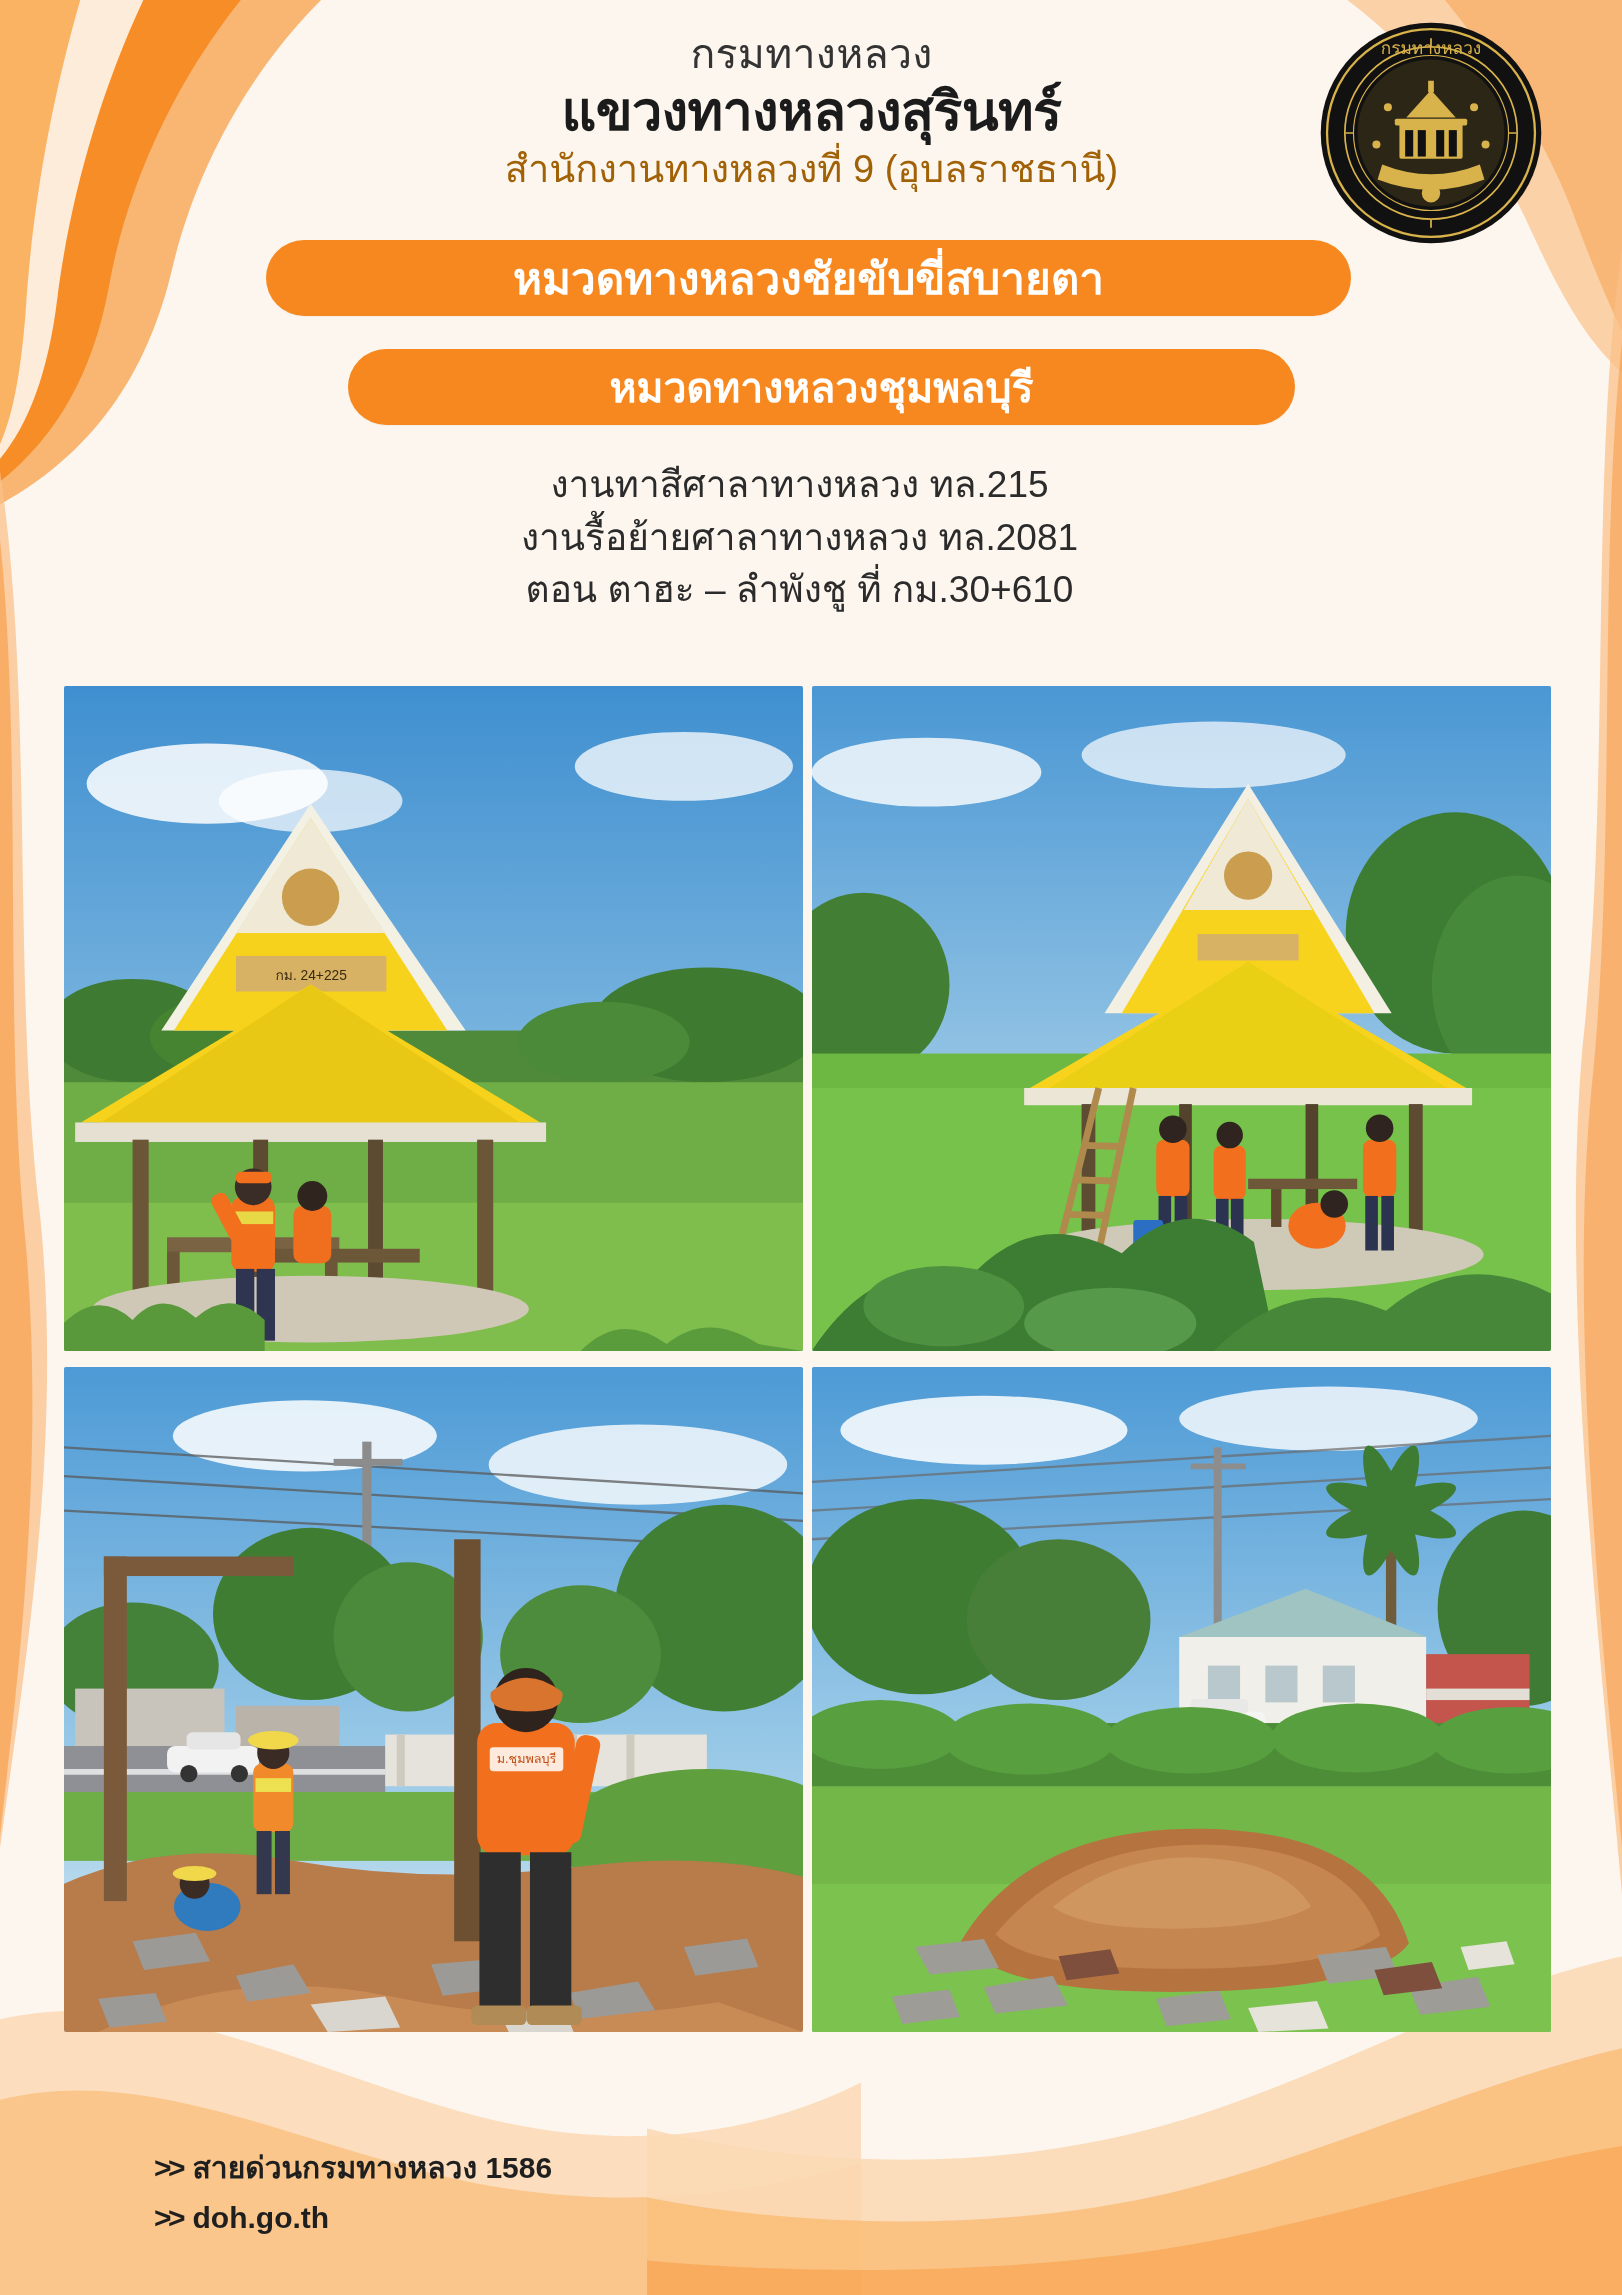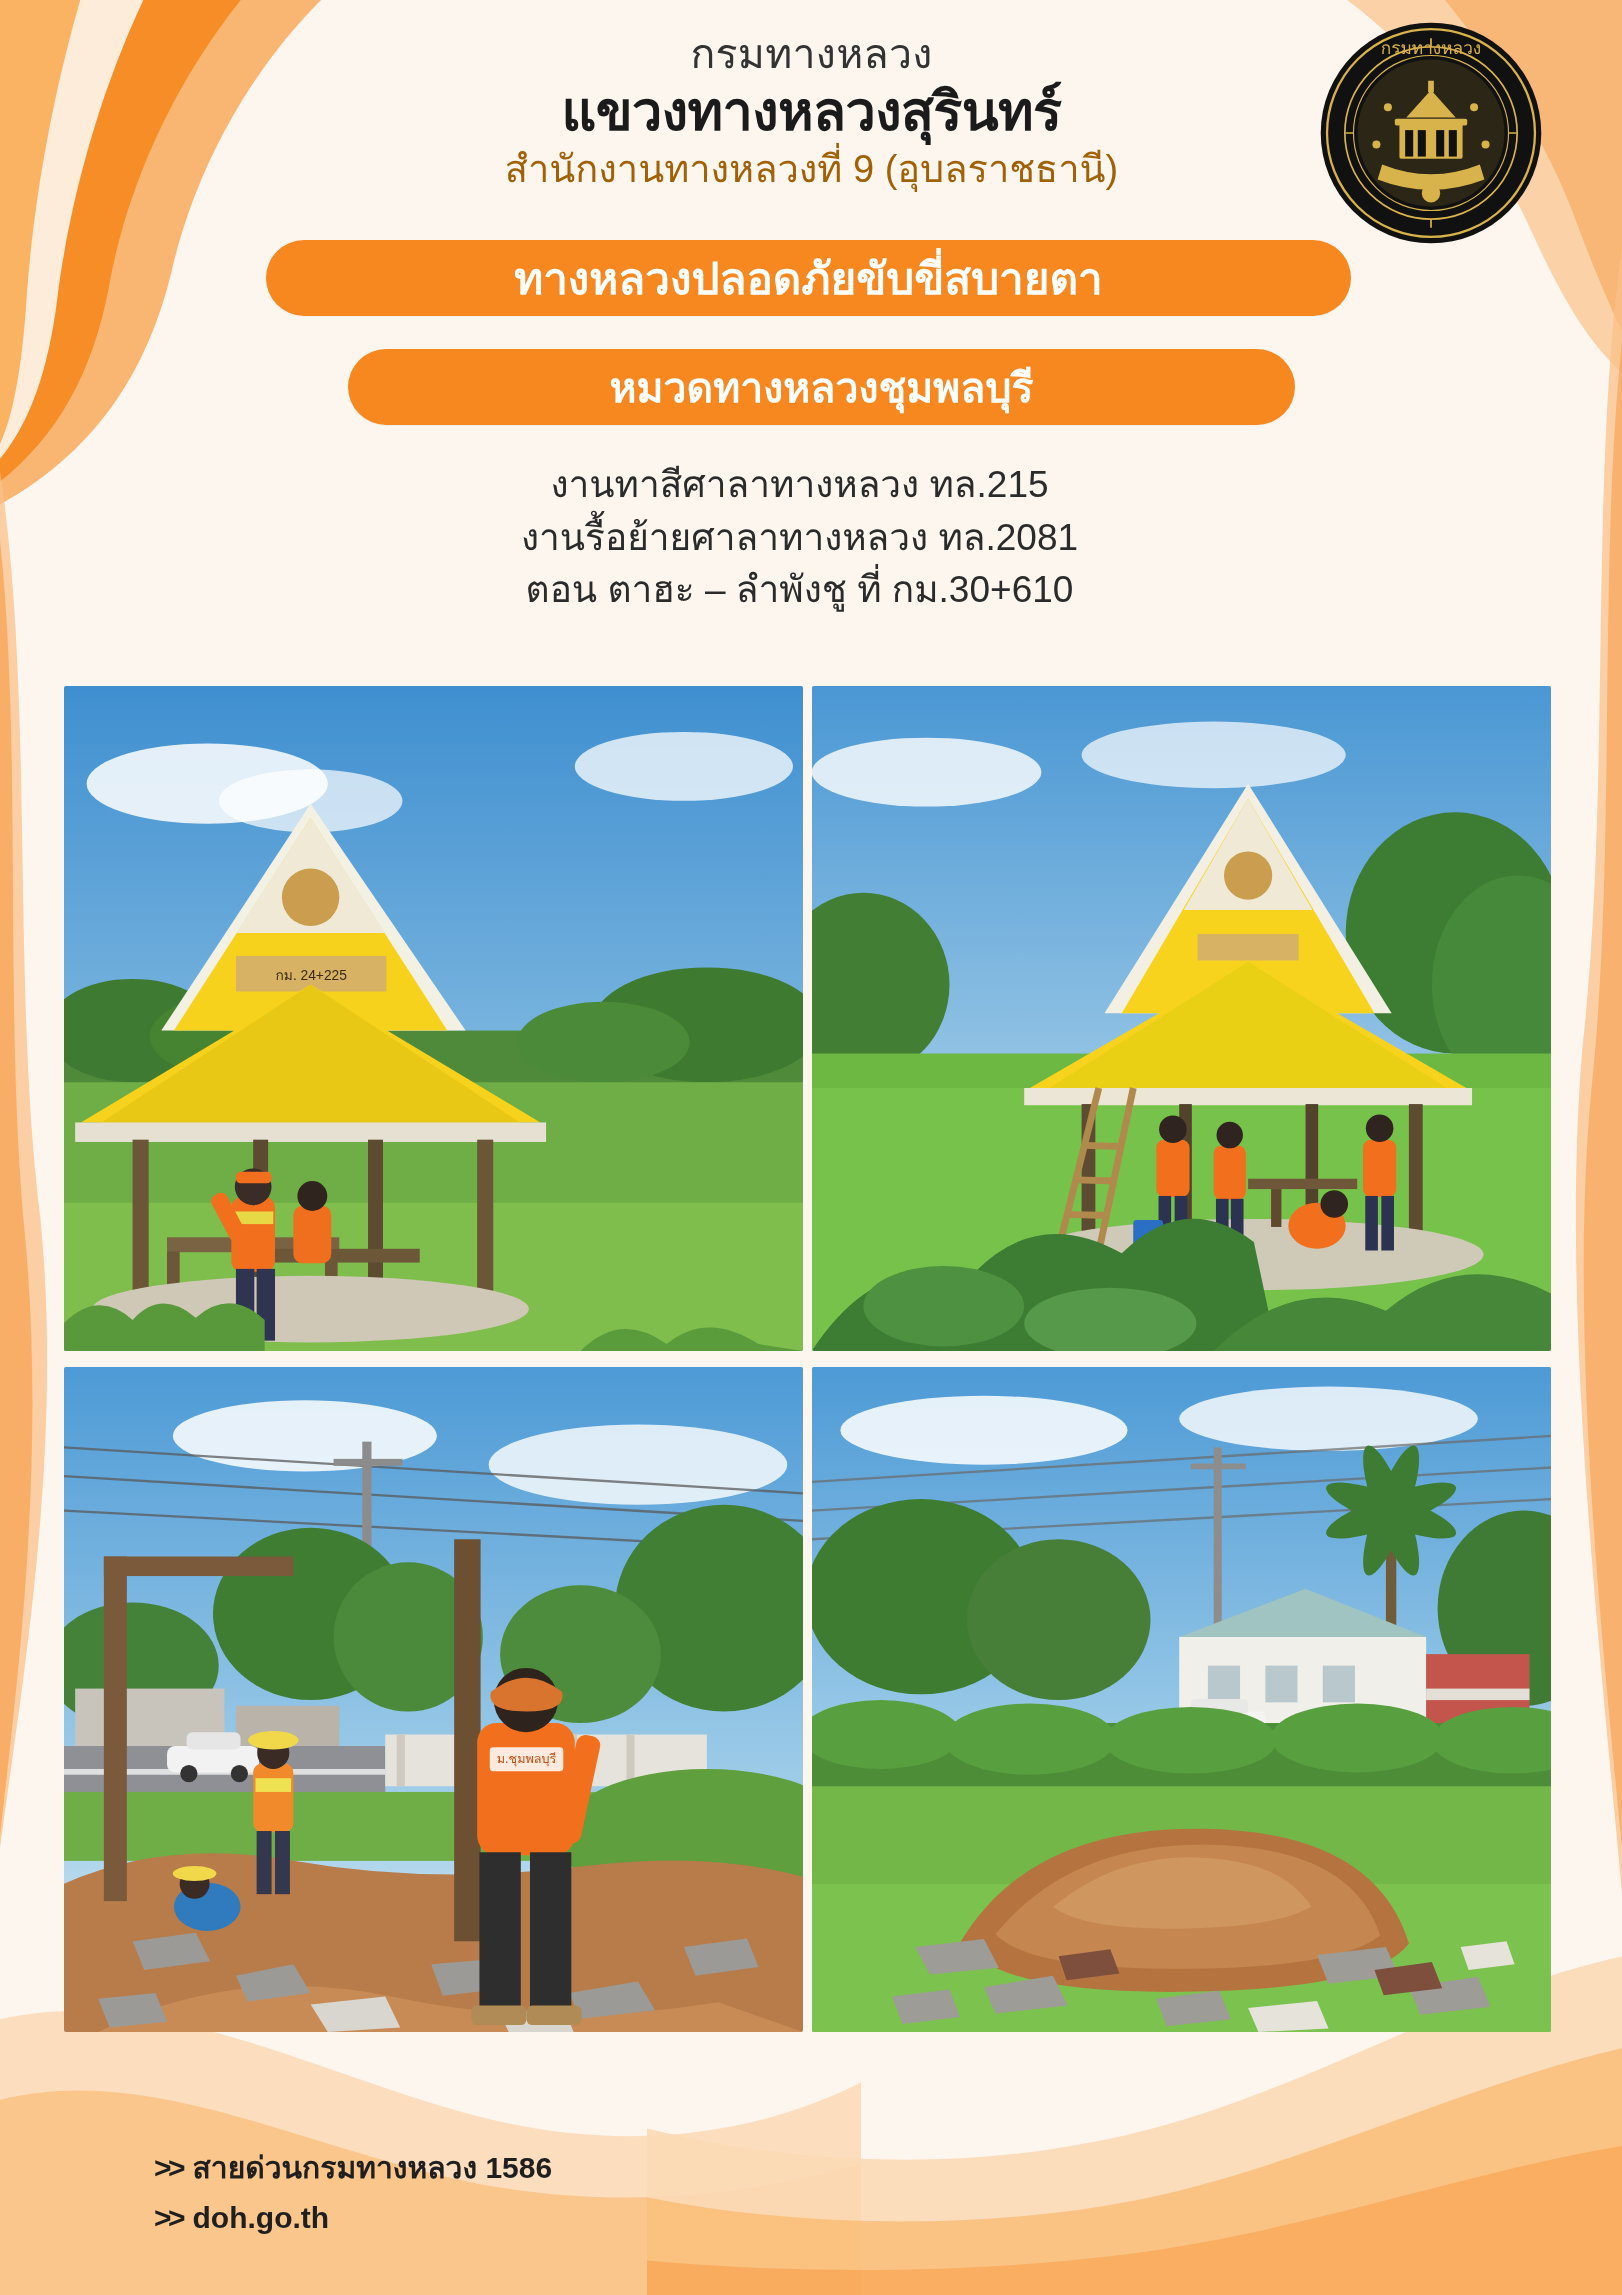--- a/index.html
+++ b/index.html
@@ -224,21 +224,21 @@
       <circle cx="270" cy="150" r="7"></circle>
       <circle cx="100" cy="215" r="7"></circle>
       <circle cx="290" cy="215" r="7"></circle>
     </g>
     <g fill="none" stroke="#d8b24a" stroke-width="3">
       <path d="M60 195 l-14 0 M330 195 l14 0 M195 44 l0 -14 M195 346 l0 14"></path>
     </g>
   </svg>
 
   <div class="pill pill-1">
-    <span>ทางหลวงปลอดภัยขับขี่สบายตา</span>
+    <span>หมวดทางหลวงชัยขับขี่สบายตา</span>
   </div>
   <div class="pill pill-2">
     <span>หมวดทางหลวงชุมพลบุรี</span>
   </div>
 
   <div class="desc">
     <div>งานทาสีศาลาทางหลวง ทล.215</div>
     <div>งานรื้อย้ายศาลาทางหลวง ทล.2081</div>
     <div>ตอน ตาฮะ – ลำพังชู ที่ กม.30+610</div>
   </div>

